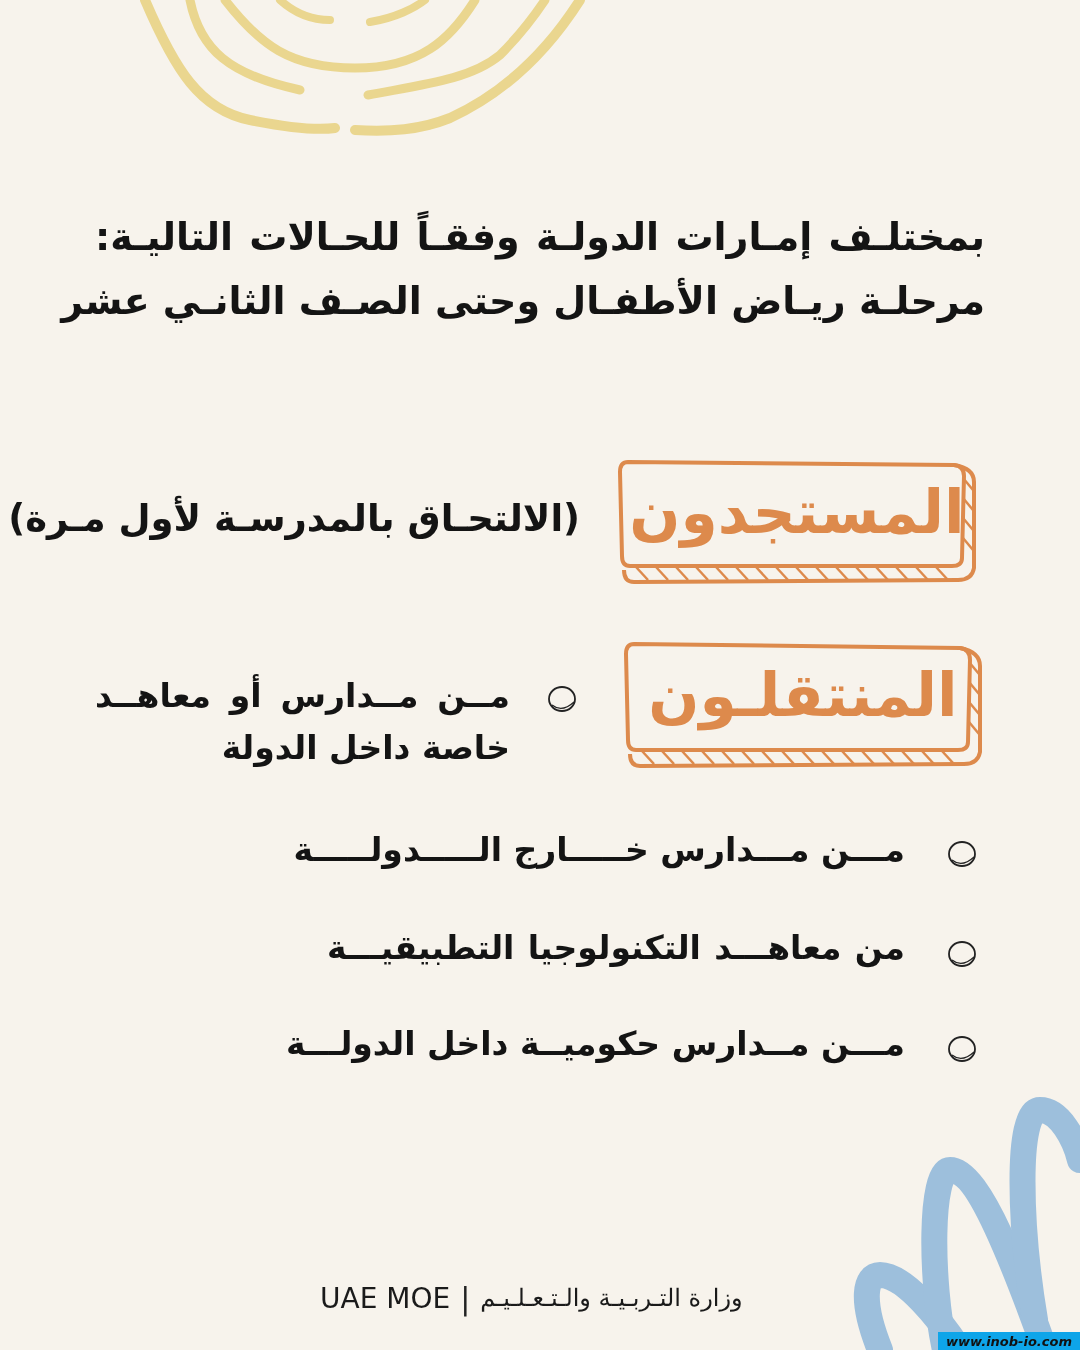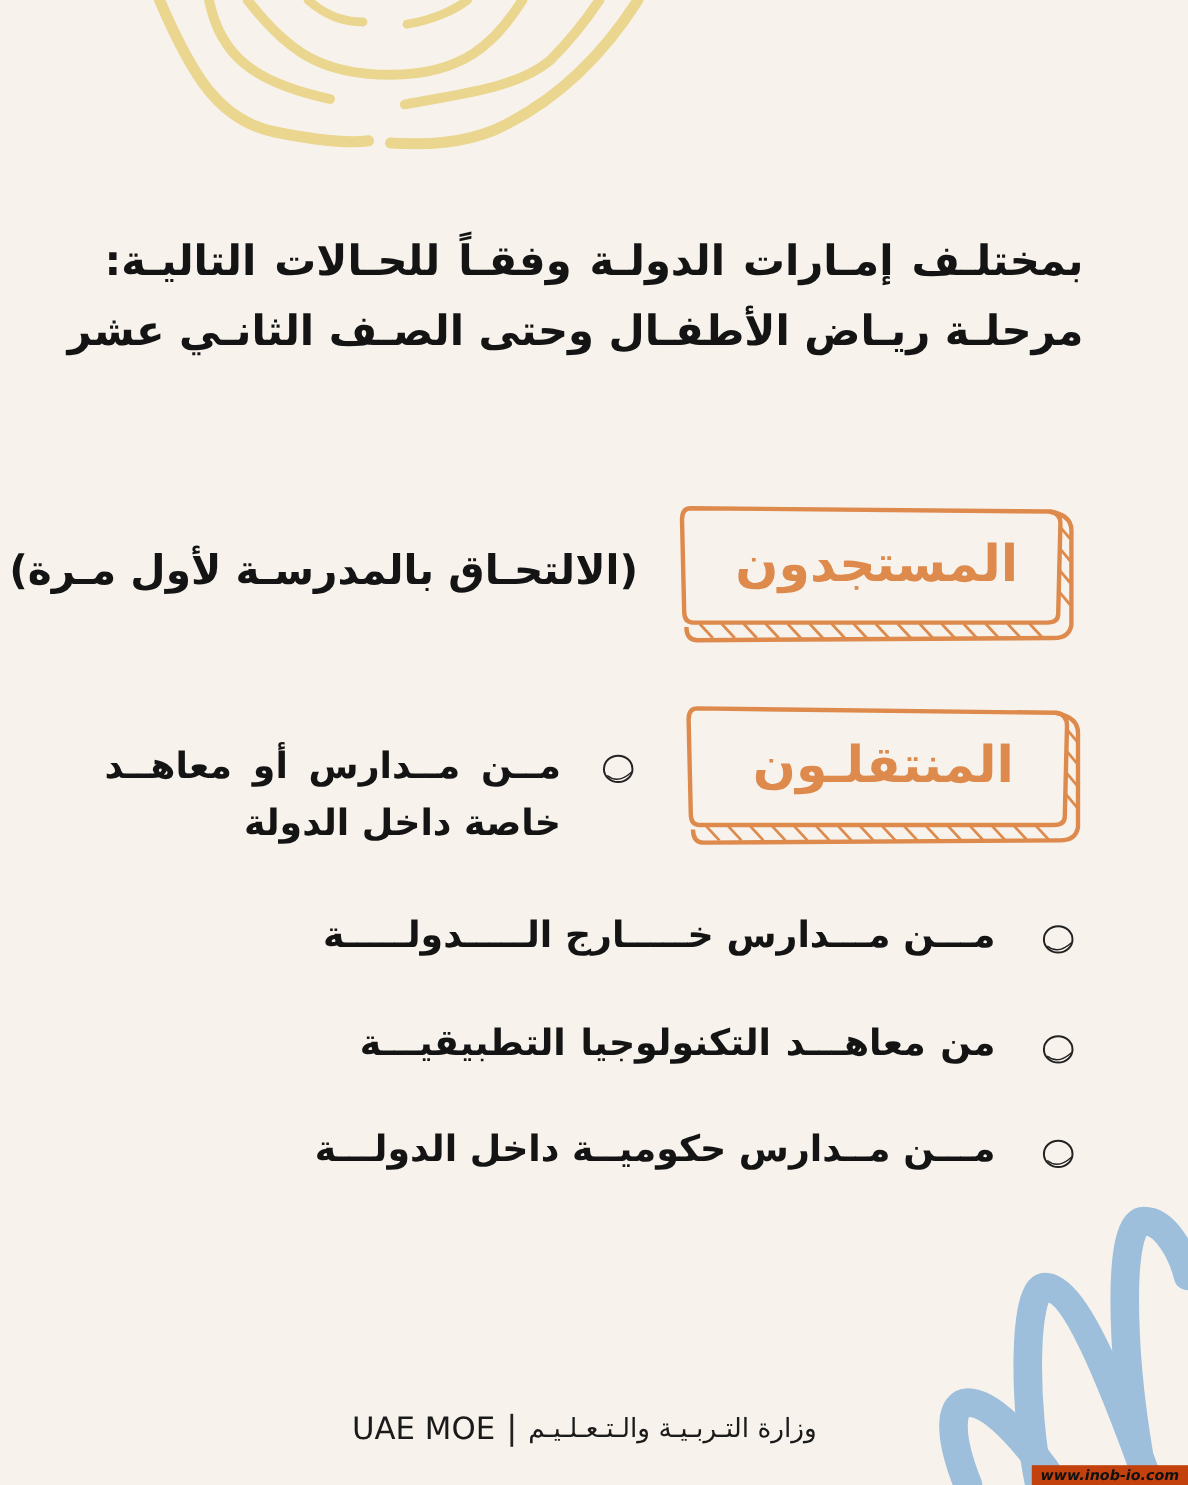--- a/index.html
+++ b/index.html
@@ -15,37 +15,37 @@
     position:absolute; right:95px; top:205px; width:890px;
     direction:rtl; text-align:justify; text-align-last:justify;
     font-size:38px; font-weight:bold; line-height:64px;
   }
   .intro div { white-space:nowrap; text-align-last:justify; text-align:justify; }
   .label-box { position:absolute; }
   .label-box svg { position:absolute; left:0; top:0; }
   .label-text {
     position:absolute; left:0; top:0; width:100%; height:100%;
     display:flex; align-items:center; justify-content:center;
-    color:#dd8a4c; font-size:46px; font-weight:bold; direction:rtl;
+    color:#dd8a4c; font-size:60px; font-weight:bold; direction:rtl;
     letter-spacing:1px;
   }
   .text-line {
     position:absolute; direction:rtl; font-weight:bold; font-size:33px; white-space:nowrap;
   }
   .bullet {
     position:absolute; width:30px; height:28px;
   }
   .footer {
     position:absolute; left:320px; top:1258px; height:40px;
     display:flex; align-items:center; gap:10px; font-size:28px; color:#1a1a1a;margin-top:20px;
   }
   .footer .ar { direction:rtl; font-family:"DejaVu Serif", serif; font-size:24px; }
   .footer .sep { font-size:30px; color:#222; }
   .watermark {
-    position:absolute; right:0; bottom:0; background:#c2410c;
+    position:absolute; right:0; bottom:0; background:#0ea5e9;
     font-size:13px; font-style:italic; font-weight:bold; padding:2px 8px 1px 8px; color:#111;
   }
 </style>
 </head>
 <body>
 
 <svg class="deco-top" width="700" height="140" viewBox="0 0 700 140">
   <g fill="none" stroke="#ead68f" stroke-linecap="round">
     <path d="M145 0 C175 70 200 110 250 120 C290 128 320 130 335 128" stroke-width="10"></path>
     <path d="M190 0 C200 50 230 75 300 90" stroke-width="9"></path>

